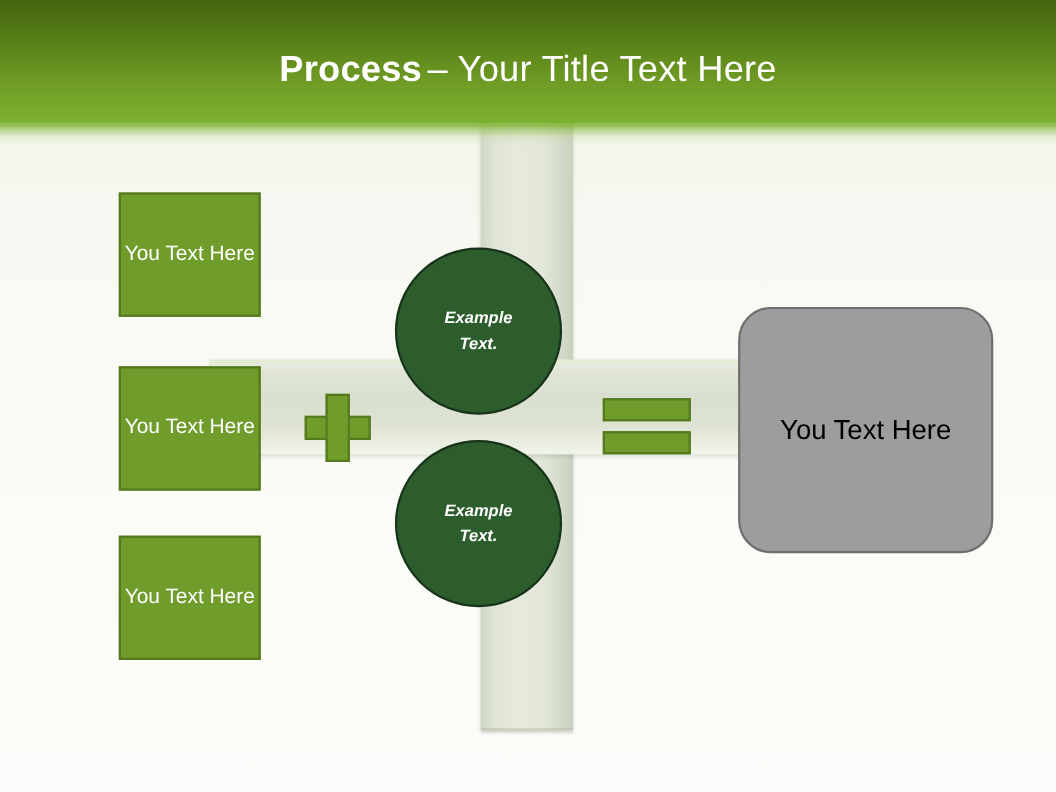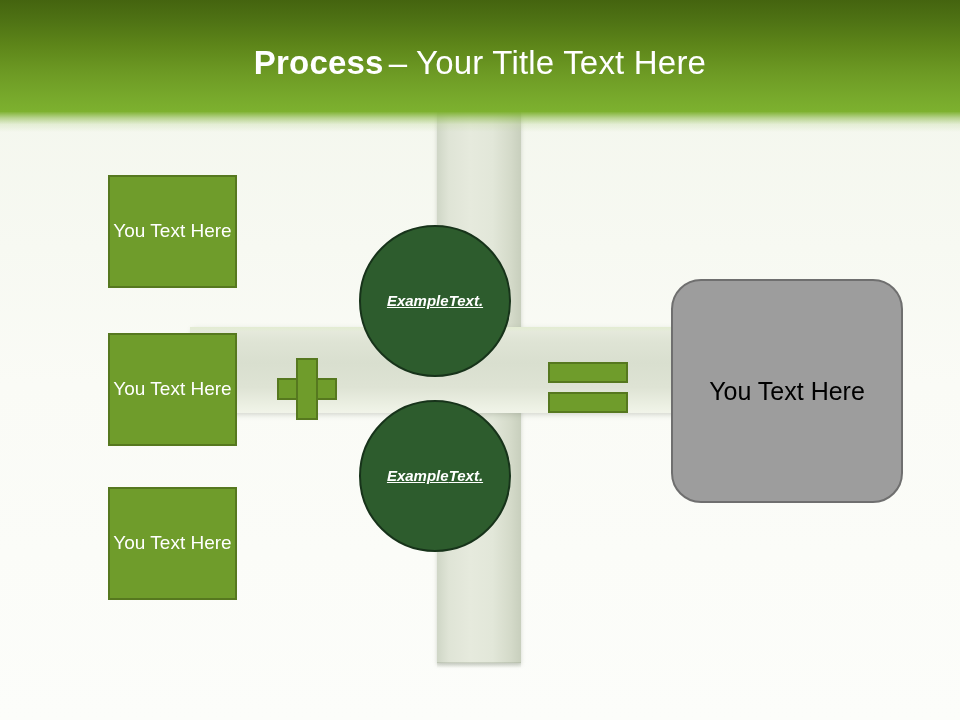--- a/index.html
+++ b/index.html
@@ -224,31 +224,30 @@
   .proc-circle {
     position: absolute;
     left: 359px;
     width: 152px;
     height: 152px;
     border-radius: 50%;
     background: #2d5c2d;
     border: 2px solid #17331a;
     box-sizing: border-box;
     display: flex;
-    flex-direction: row;
+    flex-direction: column;
     align-items: center;
     justify-content: center;
     color: #ffffff;
     font-size: 15px;
     font-weight: bold;
     font-style: italic;
     line-height: 1.55;
     text-align: center;
     z-index: 4;
-    text-decoration: underline;
   }
   .proc-circle-top { top: 225px; }
   .proc-circle-bottom { top: 400px; }
 
   
   .result-box {
     position: absolute;
     left: 671px;
     top: 279px;
     width: 232px;

